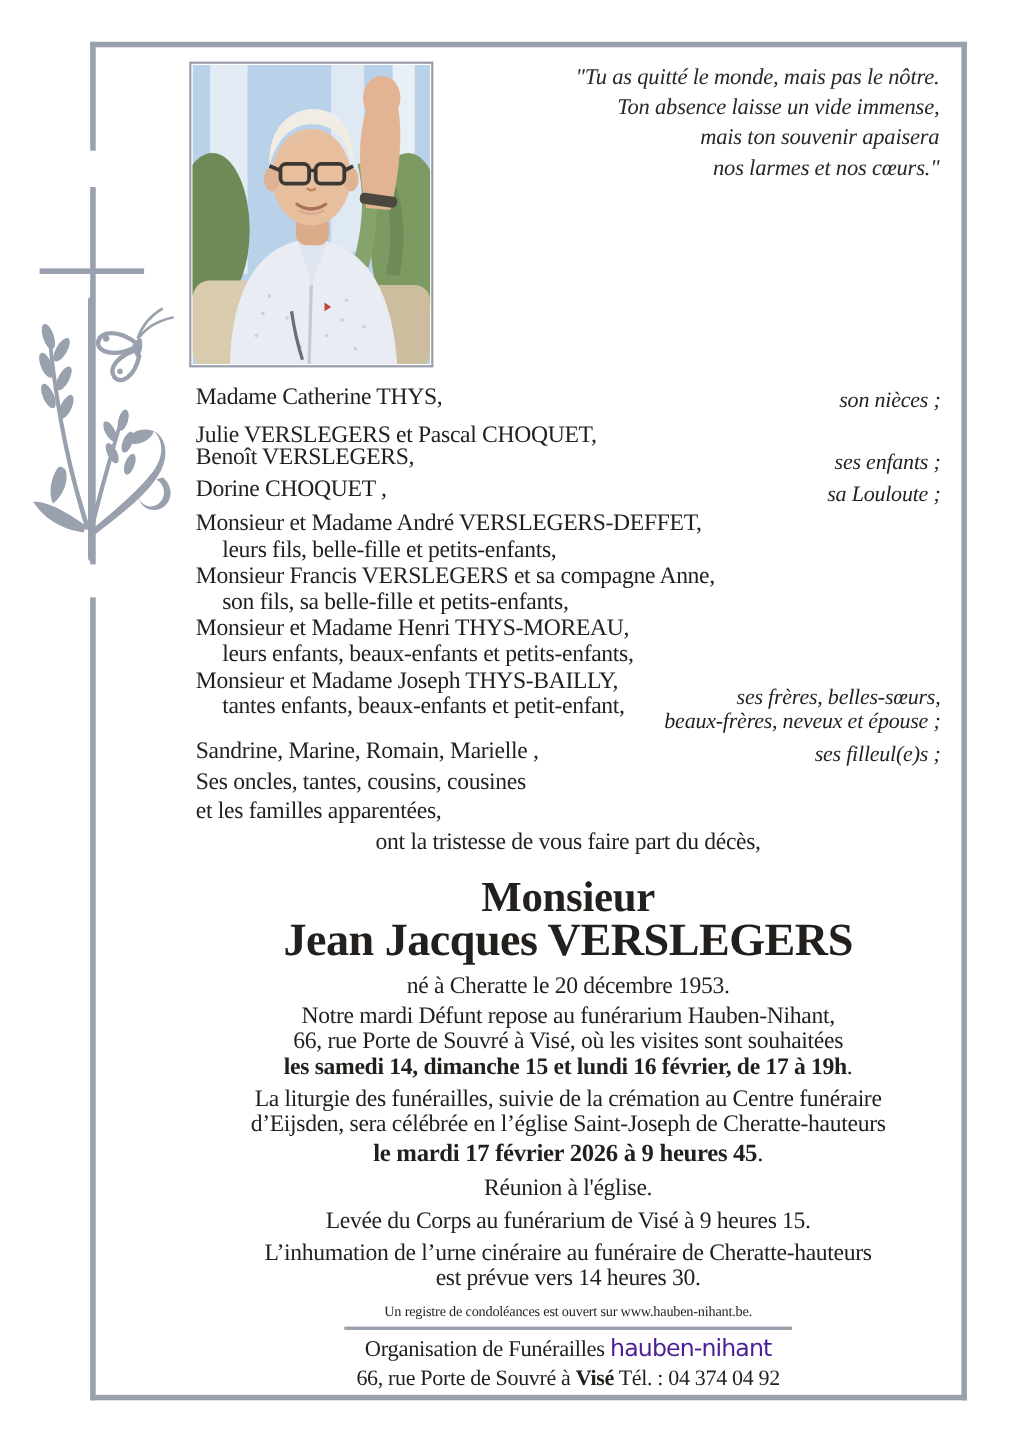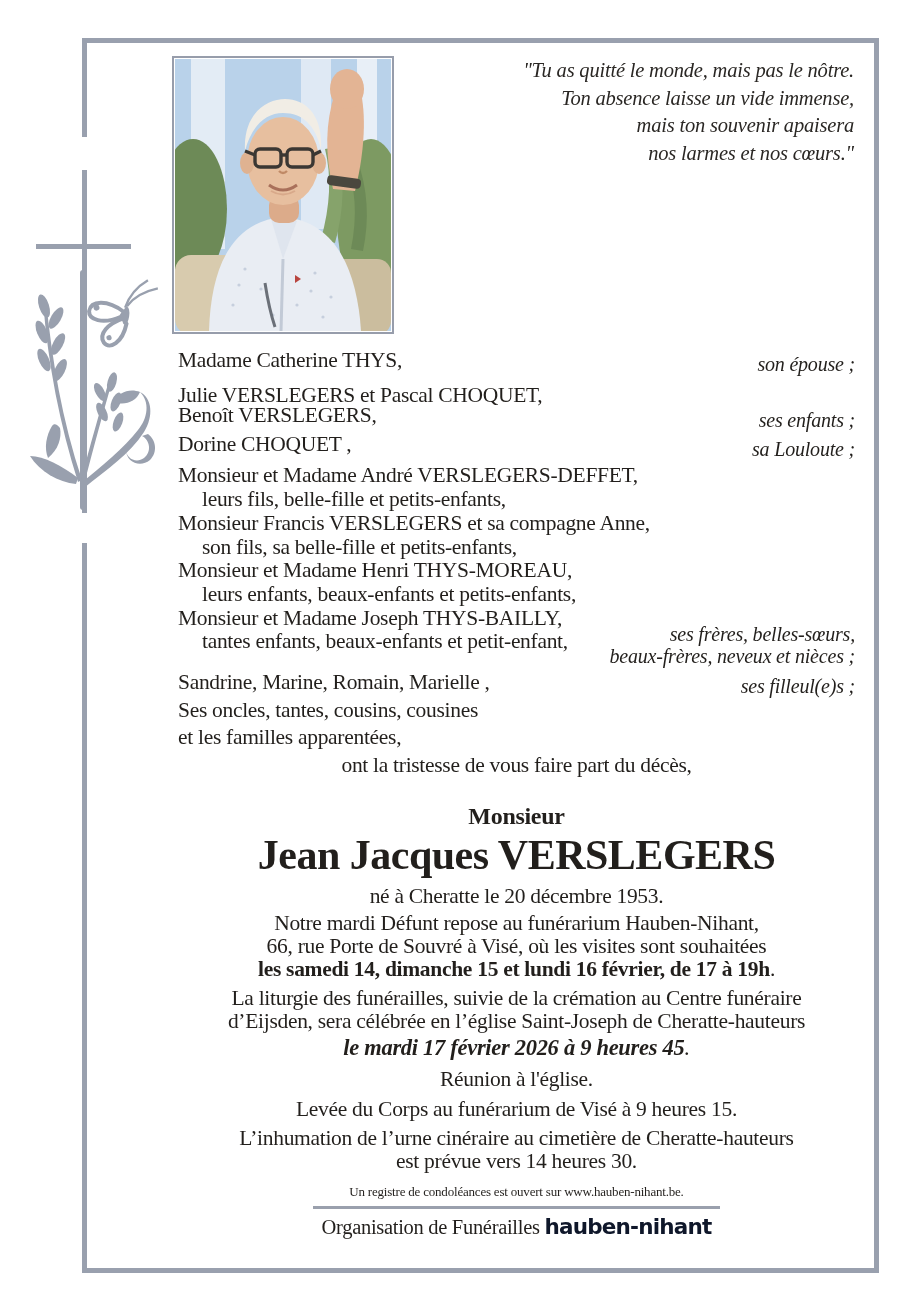--- a/index.html
+++ b/index.html
@@ -26,27 +26,27 @@
   .family { position:absolute; left:178px; top:342px; width:677px; font-size:21.5px; letter-spacing:-0.3px; }
   .family .row { position:absolute; left:0; white-space:nowrap; line-height:24px; }
   .family .row.indent { padding-left:24px; }
   .family .rlabel {
     position:absolute; right:0; white-space:nowrap; text-align:right;
     font-style:italic; font-size:20px; letter-spacing:-0.2px; line-height:22px;
   }
 
   
   .cline { position:absolute; left:178px; width:677px; text-align:center; font-size:21.5px; line-height:24px; letter-spacing:-0.3px; white-space:nowrap; }
-  .deceased-title { font-size:24px; font-weight:bold; line-height:32px; letter-spacing:-0.3px; }
+  .deceased-title { font-size:39px; font-weight:bold; line-height:32px; letter-spacing:-0.3px; }
   .deceased-name  { font-size:42px; font-weight:bold; line-height:46px; letter-spacing:-0.5px; }
   .register-line  { font-size:13px; letter-spacing:-0.2px; }
   .footer-line    { font-size:20.5px; letter-spacing:-0.3px; }
   .brand {
-    font-family:"DejaVu Sans", sans-serif; font-weight:bold; font-size:21.5px;
-    letter-spacing:-0.8px; color:#0f172a;
+    font-family:"DejaVu Sans", sans-serif; font-weight:normal; font-size:21.5px;
+    letter-spacing:-0.8px; color:#4c1d95;
   }
   .city-bold { font-weight:bold; }
   .sep { position:absolute; background:#9aa0ad; }
 
   .decor { position:absolute; }
 </style>
 </head>
 <body>
 
 <div class="page">
@@ -181,47 +181,48 @@
     <div class="row" style="top:169px">Monsieur Francis VERSLEGERS et sa compagne Anne,</div>
     <div class="row indent" style="top:193px">son fils, sa belle-fille et petits-enfants,</div>
     <div class="row" style="top:216px">Monsieur et Madame Henri THYS-MOREAU,</div>
     <div class="row indent" style="top:240px">leurs enfants, beaux-enfants et petits-enfants,</div>
     <div class="row" style="top:264px">Monsieur et Madame Joseph THYS-BAILLY,</div>
     <div class="row indent" style="top:287px">tantes enfants, beaux-enfants et petit-enfant,</div>
     <div class="row" style="top:328px">Sandrine, Marine, Romain, Marielle ,</div>
     <div class="row" style="top:356px">Ses oncles, tantes, cousins, cousines</div>
     <div class="row" style="top:383px">et les familles apparentées,</div>
 
-    <div class="rlabel" style="top:11px">son épouse ;</div>
+    <div class="rlabel" style="top:11px">son nièces ;</div>
     <div class="rlabel" style="top:67px">ses enfants ;</div>
     <div class="rlabel" style="top:96px">sa Louloute ;</div>
     <div class="rlabel" style="top:281px">
       <div>ses frères, belles-sœurs,</div>
-      <div>beaux-frères, neveux et nièces ;</div>
+      <div>beaux-frères, neveux et épouse ;</div>
     </div>
     <div class="rlabel" style="top:333px">ses filleul(e)s ;</div>
   </div>
 
   <div class="cline" style="top:753px">ont la tristesse de vous faire part du décès,</div>
 
   <div class="cline deceased-title" style="top:800px">Monsieur</div>
   <div class="cline deceased-name" style="top:832px">Jean Jacques VERSLEGERS</div>
   <div class="cline" style="top:884px">né à Cheratte le 20 décembre 1953.</div>
 
   <div class="cline" style="top:911px">Notre mardi Défunt repose au funérarium Hauben-Nihant,</div>
   <div class="cline" style="top:934px">66, rue Porte de Souvré à Visé, où les visites sont souhaitées</div>
   <div class="cline" style="top:957px"><span class="bold" style="font-weight:bold">les samedi 14, dimanche 15 et lundi 16 février, de 17 à 19h</span><span>.</span></div>
 
   <div class="cline" style="top:986px">La liturgie des funérailles, suivie de la crémation au Centre funéraire</div>
   <div class="cline" style="top:1009px">d’Eijsden, sera célébrée en l’église Saint-Joseph de Cheratte-hauteurs</div>
-  <div class="cline" style="top:1036px; font-size:22.5px;font-style:italic;"><span style="font-weight:bold">le mardi 17 février 2026 à 9 heures 45</span><span>.</span></div>
+  <div class="cline" style="top:1036px; font-size:22.5px;"><span style="font-weight:bold">le mardi 17 février 2026 à 9 heures 45</span><span>.</span></div>
 
   <div class="cline" style="top:1067px">Réunion à l'église.</div>
   <div class="cline" style="top:1097px">Levée du Corps au funérarium de Visé à 9 heures 15.</div>
-  <div class="cline" style="top:1126px">L’inhumation de l’urne cinéraire au cimetière de Cheratte-hauteurs</div>
+  <div class="cline" style="top:1126px">L’inhumation de l’urne cinéraire au funéraire de Cheratte-hauteurs</div>
   <div class="cline" style="top:1149px">est prévue vers 14 heures 30.</div>
 
   <div class="cline register-line" style="top:1180px">Un registre de condoléances est ouvert sur www.hauben-nihant.be.</div>
 
   <div class="sep" style="left:313px; top:1206px; width:407px; height:3px;"></div>
   <div class="cline footer-line" style="top:1215px"><span>Organisation de Funérailles </span><span class="brand">hauben-nihant</span></div>
+  <div class="cline footer-line" style="top:1241px; font-size:20px;"><span>66, rue Porte de Souvré à </span><span class="city-bold">Visé</span><span>  Tél. : 04 374 04 92</span></div>
 
 </div>
 
 </body></html>

